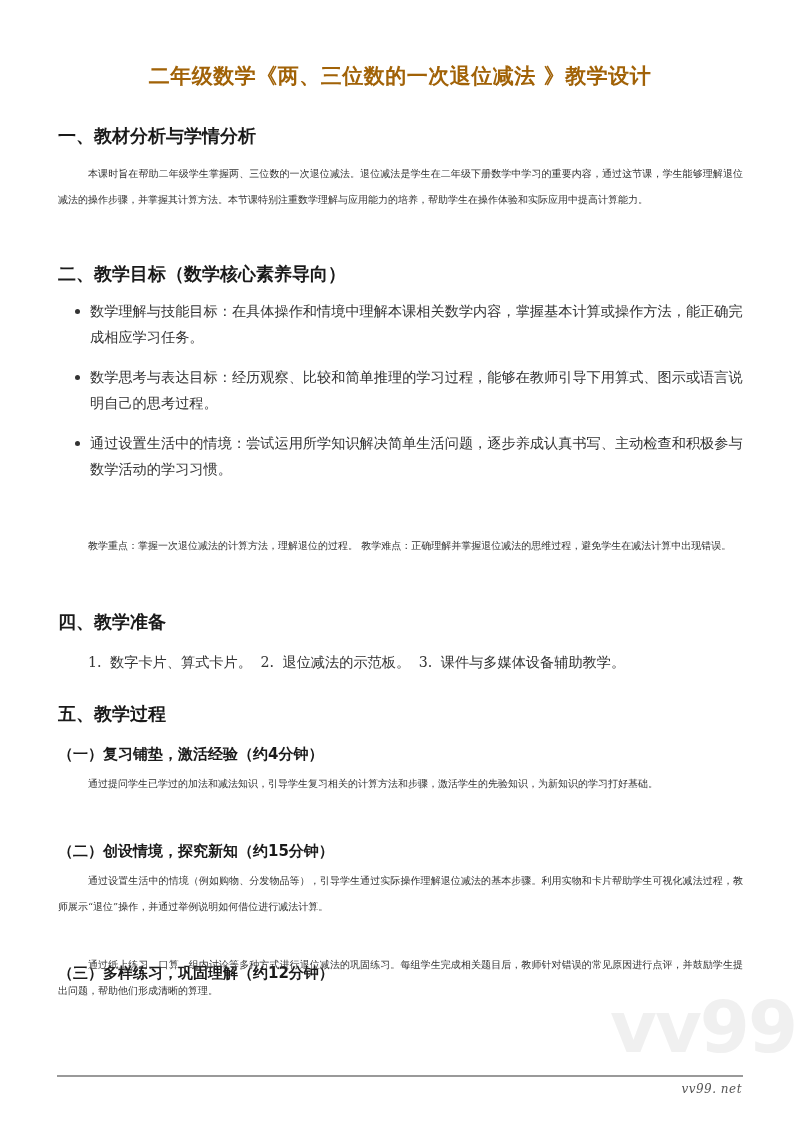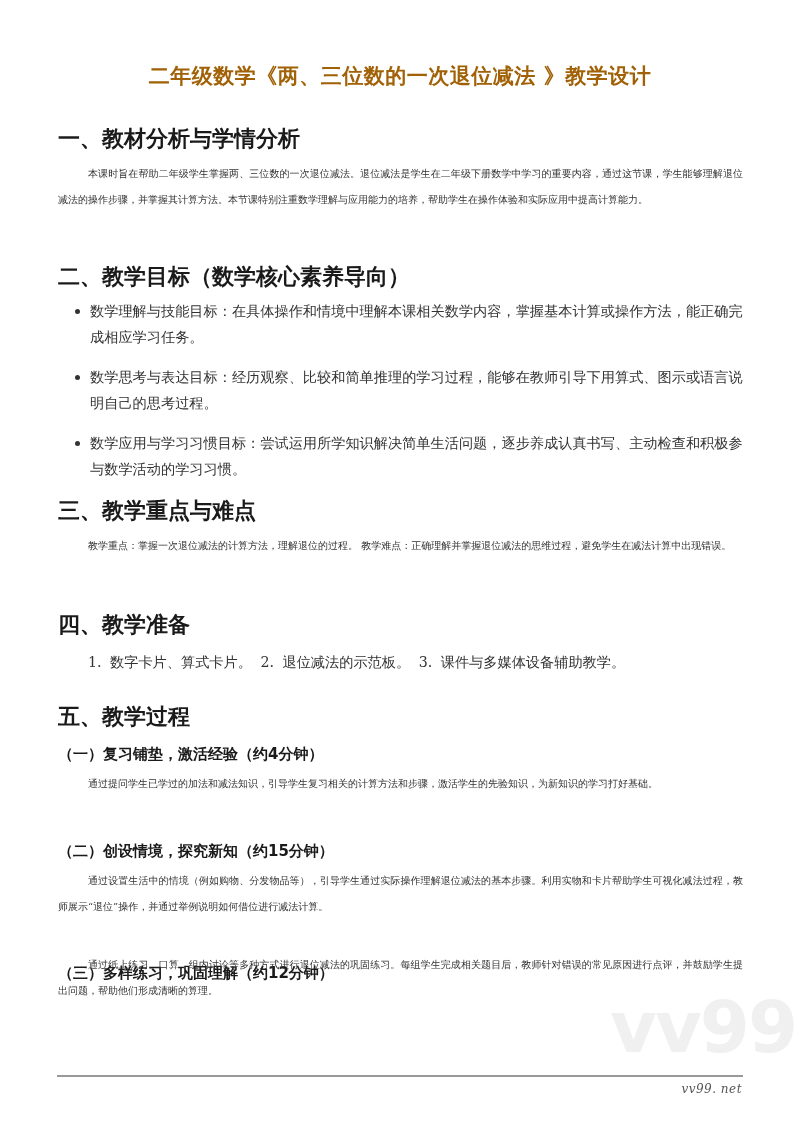--- a/index.html
+++ b/index.html
@@ -3,21 +3,21 @@
 <meta charset="utf-8">
 <style>
   html, body { margin: 0; padding: 0; background: #ffffff; }
   body { width: 800px; height: 1130px; position: relative; overflow: hidden;
          font-family: "DejaVu Serif", "Liberation Serif", serif; color: #222; }
   .page { position: absolute; left: 0; top: 0; width: 800px; height: 1130px; }
   .title { position: absolute; left: 0; width: 800px; top: 62px; text-align: center;
            font-family: "DejaVu Sans", "Liberation Sans", sans-serif; font-weight: bold;
            font-size: 21px; color: #a16207; letter-spacing: 0.5px; }
   .h2 { position: absolute; left: 58px; font-family: "DejaVu Sans", "Liberation Sans", sans-serif;
-        font-weight: bold; font-size: 22px; color: #1a1a1a; }
+        font-weight: bold; font-size: 18px; color: #1a1a1a; }
   .h3 { position: absolute; left: 58px; font-family: "DejaVu Sans", "Liberation Sans", sans-serif;
         font-weight: bold; font-size: 15px; color: #1a1a1a; }
   .para { position: absolute; left: 58px; width: 685px; font-size: 10px; line-height: 26px;
           color: #333; text-indent: 30px; text-align: justify; }
   .list { position: absolute; left: 72px; width: 672px; margin: 0; padding: 0; list-style: none; }
   .list li { position: relative; padding-left: 18px; font-size: 14.2px; line-height: 26px; color: #333;
              margin-bottom: 14px; }
   .bullet { position: absolute; left: 3px; top: 11px; width: 5px; height: 5px; border-radius: 50%; background: #333; }
   .prep { position: absolute; left: 88px; font-size: 14.2px; color: #333; word-spacing: 4px; }
   .footer-line { position: absolute; left: 57px; top: 1075px; width: 686px; height: 2px; background: #999; }
@@ -34,24 +34,23 @@
 
   <div class="title">二年级数学《两、三位数的一次退位减法 》教学设计</div>
 
   <div class="h2" style="top:124px">一、教材分析与学情分析</div>
   <div class="para" style="top:161px">本课时旨在帮助二年级学生掌握两、三位数的一次退位减法。退位减法是学生在二年级下册数学中学习的重要内容，通过这节课，学生能够理解退位减法的操作步骤，并掌握其计算方法。本节课特别注重数学理解与应用能力的培养，帮助学生在操作体验和实际应用中提高计算能力。</div>
 
   <div class="h2" style="top:262px">二、教学目标（数学核心素养导向）</div>
   <ul class="list" style="top:298px">
     <li><span class="bullet"></span><span>数学理解与技能目标：在具体操作和情境中理解本课相关数学内容，掌握基本计算或操作方法，能正确完成相应学习任务。</span></li>
     <li><span class="bullet"></span><span>数学思考与表达目标：经历观察、比较和简单推理的学习过程，能够在教师引导下用算式、图示或语言说明自己的思考过程。</span></li>
-    <li><span class="bullet"></span><span>数学应用与学习习惯目标：尝试运用所学知识解决简单生活问题，逐步养成认真书写、主动检查和积极参与数学活动的学习习惯。</span></li>
+    <li><span class="bullet"></span><span>通过设置生活中的情境：尝试运用所学知识解决简单生活问题，逐步养成认真书写、主动检查和积极参与数学活动的学习习惯。</span></li>
   </ul>
 
-  <div class="h2" style="top:496px">三、教学重点与难点</div>
   <div class="para" style="top:533px">教学重点：掌握一次退位减法的计算方法，理解退位的过程。 教学难点：正确理解并掌握退位减法的思维过程，避免学生在减法计算中出现错误。</div>
 
   <div class="h2" style="top:610px">四、教学准备</div>
   <div class="prep" style="top:653px">1. 数字卡片、算式卡片。 2. 退位减法的示范板。 3. 课件与多媒体设备辅助教学。</div>
 
   <div class="h2" style="top:702px">五、教学过程</div>
 
   <div class="h3" style="top:745px">（一）复习铺垫，激活经验（约4分钟）</div>
   <div class="para" style="top:771px">通过提问学生已学过的加法和减法知识，引导学生复习相关的计算方法和步骤，激活学生的先验知识，为新知识的学习打好基础。</div>
 

